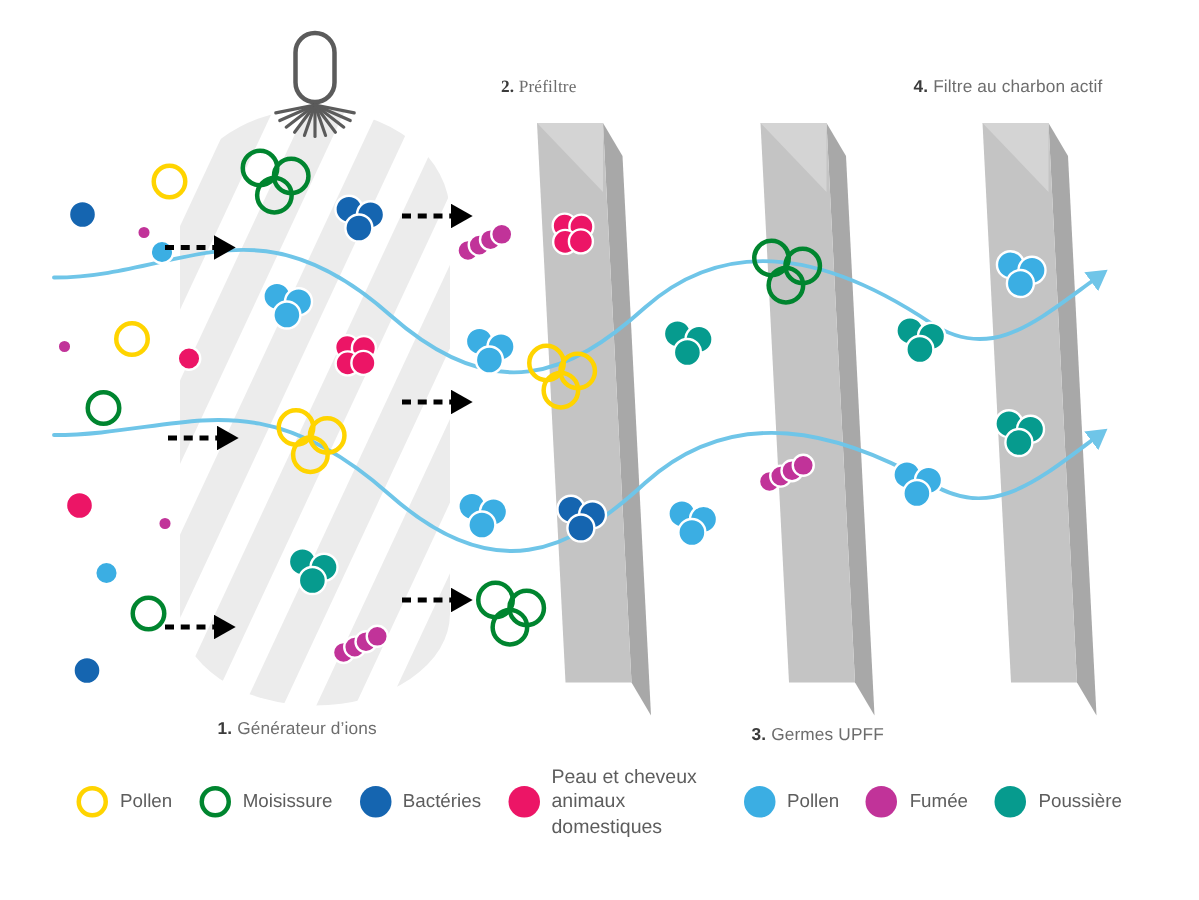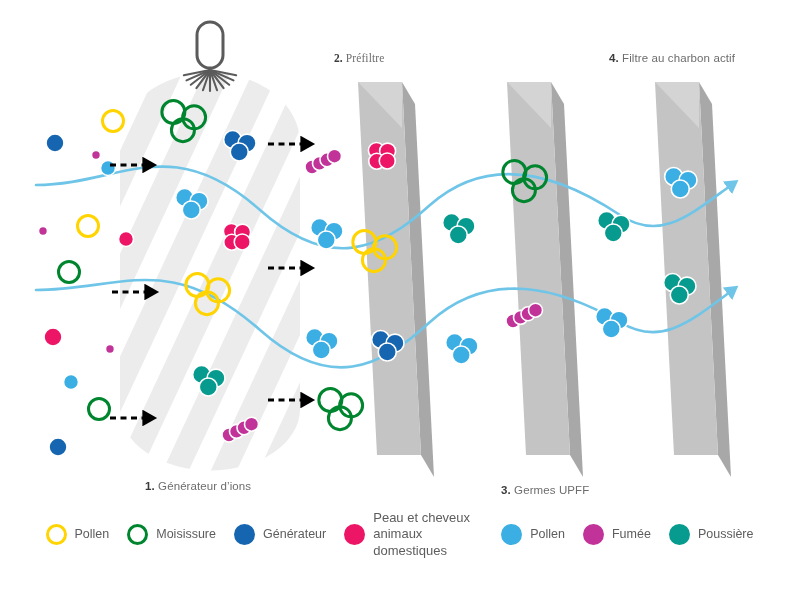--- a/index.html
+++ b/index.html
@@ -345,21 +345,21 @@
       <div class="legend-item">
         <div class="legend-swatch hollow" style="border-color: rgb(255, 212, 0);"></div>
         <div class="legend-text">Pollen</div>
       </div>
       <div class="legend-item">
         <div class="legend-swatch hollow" style="border-color: rgb(0, 133, 47);"></div>
         <div class="legend-text">Moisissure</div>
       </div>
       <div class="legend-item">
         <div class="legend-swatch" style="background: rgb(21, 101, 176);"></div>
-        <div class="legend-text">Générateur</div>
+        <div class="legend-text">Bactéries</div>
       </div>
       <div class="legend-item">
         <div class="legend-swatch" style="background: rgb(236, 21, 102);"></div>
         <div class="legend-text small">Peau et cheveux
 animaux domestiques</div>
       </div>
       <div class="legend-item">
         <div class="legend-swatch" style="background: rgb(59, 174, 227);"></div>
         <div class="legend-text">Pollen</div>
       </div>

